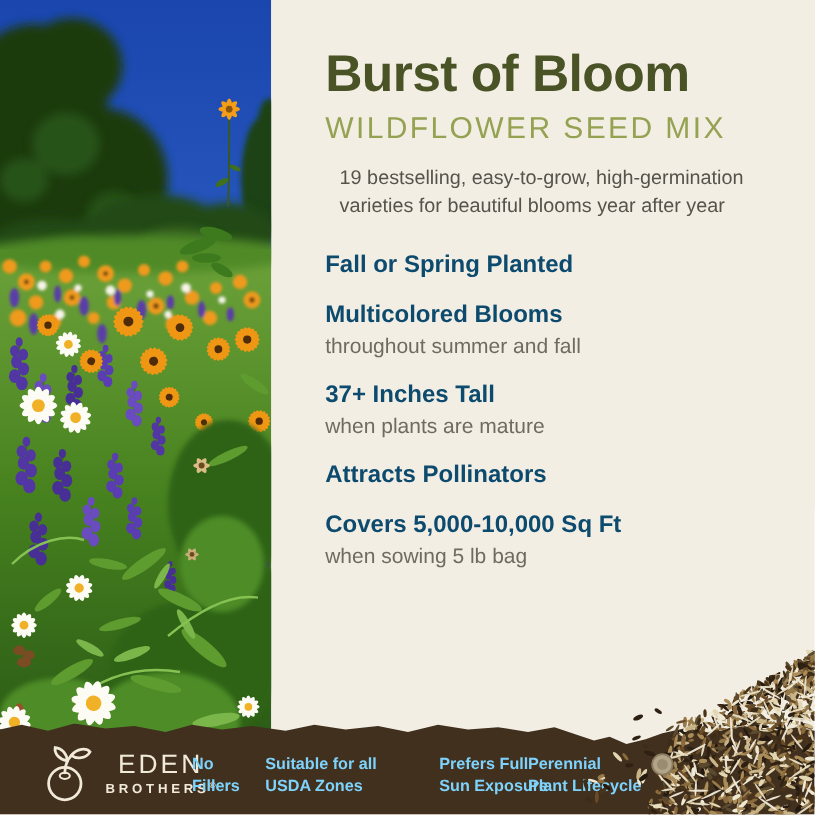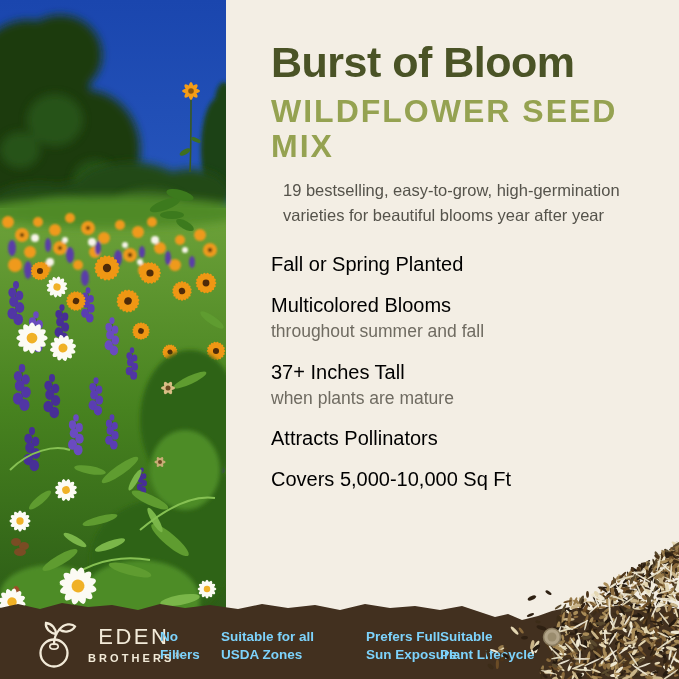--- a/index.html
+++ b/index.html
@@ -6,25 +6,25 @@
   .canvas{
     position:relative;width:679px;height:679px;overflow:hidden;
     background:#f3eee4;font-family:"Liberation Sans",sans-serif;
   }
   
   .photo{position:absolute;left:0;top:0;width:226px;height:612px;z-index:1;}
   
   .content{position:absolute;left:226px;top:0;width:453px;height:612px;z-index:2;
     box-sizing:border-box;padding:41px 18px 0 45px;}
   .title{margin:0;font-size:43px;line-height:1.0;font-weight:bold;color:#4a5326;letter-spacing:-0.5px;}
-  .subtitle{margin:10px 0 0;font-size:32px;line-height:1.1;font-weight:bold;color:#95a251;letter-spacing:2px;}
+  .subtitle{margin:10px 0 0;font-size:25px;line-height:1.1;font-weight:normal;color:#95a251;letter-spacing:2px;}
   .desc{margin:14px 12px 0;font-size:16.5px;line-height:1.5;color:#55534b;width:396px;}
   .features{margin-top:24px;}
   .feature{margin-bottom:17px;}
-  .f-head{font-size:20px;line-height:1.2;font-weight:normal;color:#000000;}
+  .f-head{font-size:20px;line-height:1.2;font-weight:bold;color:#0c4a6e;}
   .f-sub{margin-top:3px;font-size:17.5px;line-height:1.3;color:#6f6b61;}
   
   .bar{position:absolute;left:0;bottom:0;width:679px;height:81px;background:#42301f;z-index:3;
     clip-path:polygon(0px 10px,18px 6px,40px 11px,62px 5px,88px 9px,112px 7px,138px 12px,160px 6px,
       185px 10px,210px 7px,238px 11px,262px 6px,288px 10px,315px 7px,340px 12px,365px 6px,390px 10px,
       415px 8px,440px 12px,462px 8px,480px 14px,495px 19px,508px 16px,522px 22px,538px 18px,552px 13px,
       570px 9px,595px 12px,620px 7px,645px 11px,662px 8px,679px 11px,679px 81px,0px 81px);}
   .logo{position:absolute;left:33px;top:22px;display:flex;align-items:center;}
   .wordmark{margin-left:9px;color:#f2ead8;}
   .logo-name{font-size:22px;line-height:1;letter-spacing:2.5px;font-weight:500;text-align:center;}
@@ -325,20 +325,21 @@
       </div>
       <div class="feature">
         <div class="f-head">37+ Inches Tall</div>
         <div class="f-sub">when plants are mature</div>
       </div>
       <div class="feature">
         <div class="f-head">Attracts Pollinators</div>
       </div>
       <div class="feature">
         <div class="f-head">Covers 5,000-10,000 Sq Ft</div>
+        <div class="f-sub">when sowing 5 lb bag</div>
       </div>
     </div>
   </div>
 
   <div class="bar">
     <div class="logo">
       <svg width="46" height="50" viewBox="0 0 46 50">
         <g fill="none" stroke="#f2ead8" stroke-width="2.3" stroke-linecap="round">
           <circle cx="21" cy="33" r="13.5"></circle>
           <ellipse cx="21" cy="26.5" rx="4.2" ry="2.6" stroke-width="1.7"></ellipse>
@@ -358,21 +359,21 @@
     </div>
     <div class="badge badge-2">
       <div>Suitable for all</div>
       <div>USDA Zones</div>
     </div>
     <div class="badge badge-3">
       <div>Prefers Full</div>
       <div>Sun Exposure</div>
     </div>
     <div class="badge badge-4">
-      <div>Suitable</div>
+      <div>Perennial</div>
       <div>Plant Lifecycle</div>
     </div>
   </div>
 
   <svg class="seeds" id="seeds-svg" width="220" height="175" viewBox="0 0 220 175">
       <ellipse cx="219.2065268272482" cy="49.89482204662636" rx="1.867604302824475" ry="5.63085287255235" fill="#2e2012" transform="rotate(21 219.2065268272482 49.89482204662636)"></ellipse>
       <ellipse cx="217.122922010436" cy="61.84097248595208" rx="0.9402402092237025" ry="3.715932806115598" fill="#e3d6b2" transform="rotate(57 217.122922010436 61.84097248595208)"></ellipse>
       <ellipse cx="159.2837538186683" cy="174.22280090511777" rx="1.2568836990976706" ry="3.2031228818465025" fill="#c9b488" transform="rotate(16 159.2837538186683 174.22280090511777)"></ellipse>
       <ellipse cx="206.89701290955065" cy="169.22944659600034" rx="1.8842849443200977" ry="4.1078902367502454" fill="#241a10" transform="rotate(42 206.89701290955065 169.22944659600034)"></ellipse>
       <ellipse cx="117.03761469541683" cy="126.13579895114526" rx="1.460301547101699" ry="4.326862354716287" fill="#241a10" transform="rotate(176 117.03761469541683 126.13579895114526)"></ellipse>

